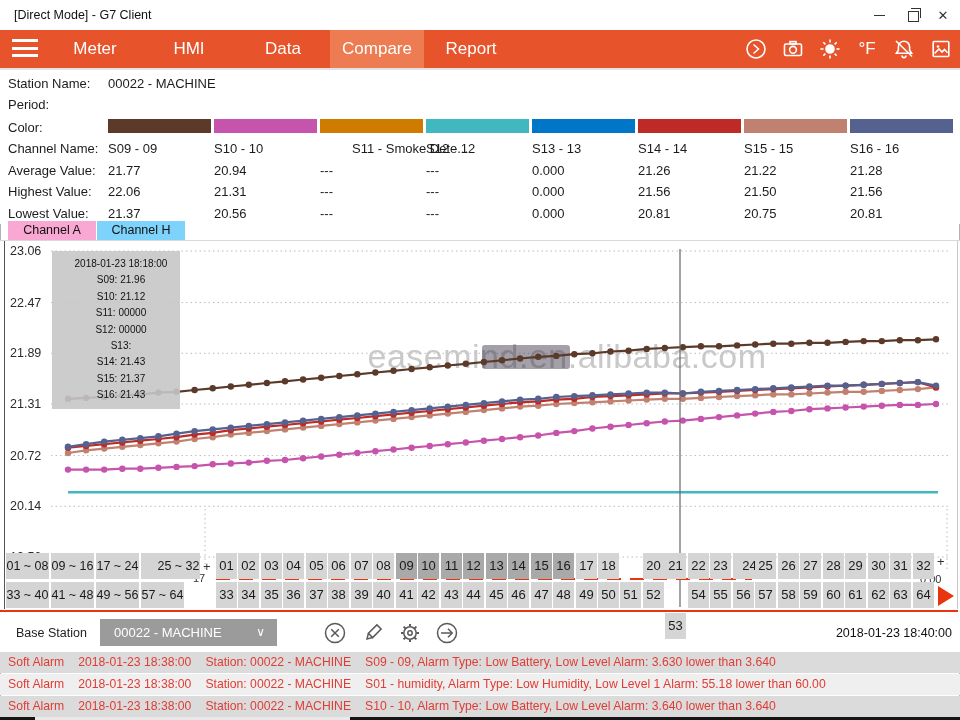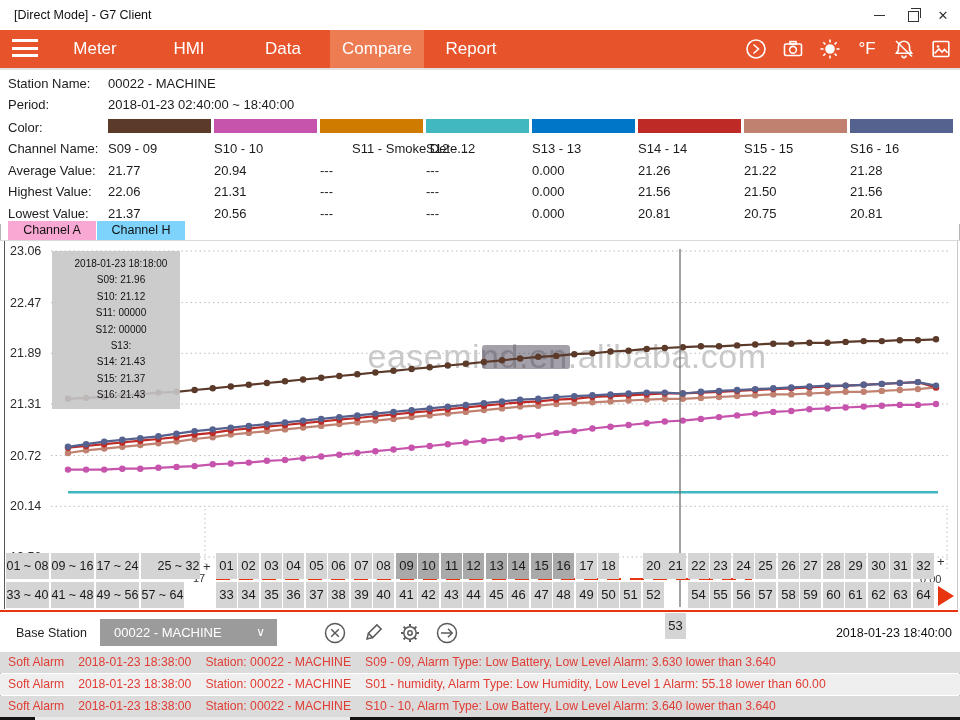--- a/index.html
+++ b/index.html
@@ -140,21 +140,20 @@
             <polyline points="5.5,16.5 10,12 13,15 15.5,12.5 18.5,15.8"></polyline>
           </svg>
         </span>
     </div>
   </div>
 
   <div id="info">
     <span class="info-label" style="top:6px">Station Name:</span>
     <span class="info-cell" style="left:108px;top:6px">00022 - MACHINE</span>
     <span class="info-label" style="top:27px">Period:</span>
-    <span class="info-cell" style="left:108px;top:27px">2018-01-23   02:40:00 ~ 18:40:00</span>
     <span class="info-label" style="top:50px">Color:</span>
     <span class="info-label" style="top:71px">Channel Name:</span>
     <span class="info-label" style="top:93px">Average Value:</span>
     <span class="info-label" style="top:114px">Highest Value:</span>
     <span class="info-label" style="top:136px">Lowest Value:</span>
     <div id="channel-cols">
         <div class="swatch" style="left: 108px; top: 49px; background: rgb(91, 58, 42);"></div>
         <span class="info-cell" style="left: 108px; top: 71px;">S09 - 09</span>
         <span class="info-cell" style="left: 108px; top: 93px;">21.77</span>
         <span class="info-cell" style="left: 108px; top: 114px;">22.06</span>
@@ -521,21 +520,21 @@
           <div class="numbox sel" style="left: 508px; top: 0px;">14</div>
           <div class="numbox sel" style="left: 531px; top: 0px;">15</div>
           <div class="numbox sel" style="left: 553px; top: 0px;">16</div>
           <div class="numbox" style="left: 576px; top: 0px;">17</div>
           <div class="numbox" style="left: 598px; top: 0px;">18</div>
           <div class="numbox" style="left: 640px; top: 0px; margin-left: 23px;">19</div>
           <div class="numbox" style="left: 643px; top: 0px;">20</div>
           <div class="numbox" style="left: 665px; top: 0px;">21</div>
           <div class="numbox" style="left: 688px; top: 0px;">22</div>
           <div class="numbox" style="left: 710px; top: 0px;">23</div>
-          <div class="numbox" style="left: 733px; top: 0px;">24</div>
+          <div class="numbox" style="left: 733px; top: 0px; padding-left: 6px;">24</div>
           <div class="numbox" style="left: 755px; top: 0px;">25</div>
           <div class="numbox" style="left: 778px; top: 0px;">26</div>
           <div class="numbox" style="left: 800px; top: 0px;">27</div>
           <div class="numbox" style="left: 823px; top: 0px;">28</div>
           <div class="numbox" style="left: 845px; top: 0px;">29</div>
           <div class="numbox" style="left: 868px; top: 0px;">30</div>
           <div class="numbox" style="left: 890px; top: 0px;">31</div>
           <div class="numbox" style="left: 913px; top: 0px;">32</div>
           <div class="numbox" style="left: 216px; top: 29px;">33</div>
           <div class="numbox" style="left: 238px; top: 29px;">34</div>

